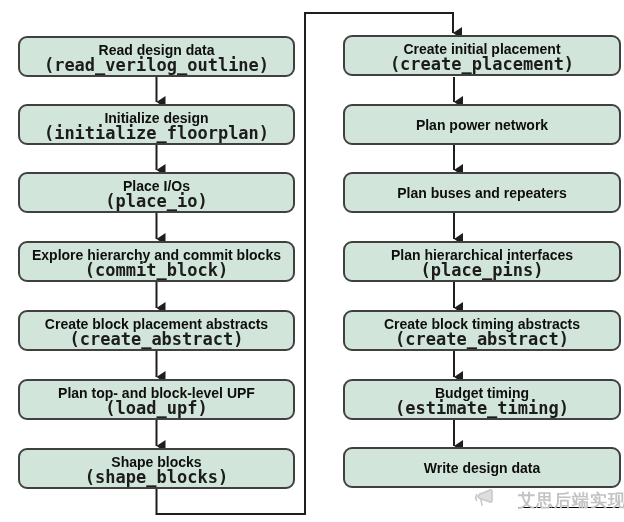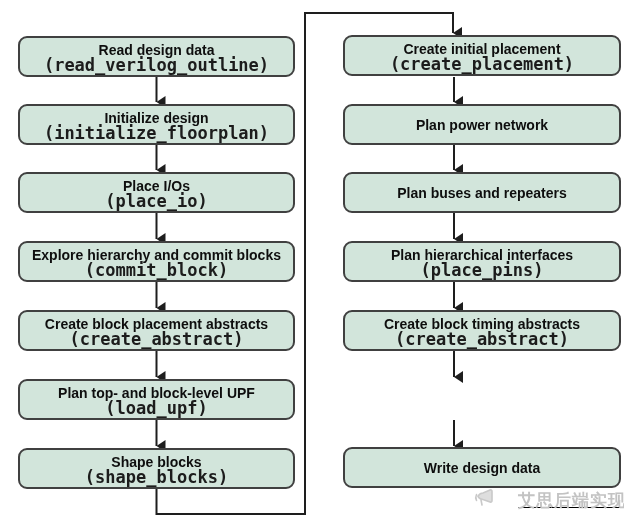--- a/index.html
+++ b/index.html
@@ -141,20 +141,24 @@
 
   </div>
   <div class="box col-right" style="top:241px">
     <div class="box-title">Plan hierarchical interfaces</div>
     <div class="box-cmd">(place_pins)</div>
   </div>
   <div class="box col-right" style="top:310px">
     <div class="box-title">Create block timing abstracts</div>
     <div class="box-cmd">(create_abstract)</div>
   </div>
+  <div class="box col-right" style="top:379px">
+    <div class="box-title">Budget timing</div>
+    <div class="box-cmd">(estimate_timing)</div>
+  </div>
   <div class="box col-right" style="top:447px">
     <div class="box-title">Write design data</div>
 
   </div>
 
   <div id="watermark">
     <span>
       <svg width="24" height="24" viewBox="0 0 24 24" xmlns="http://www.w3.org/2000/svg">
         <g fill="none" stroke="#c9c9c9" stroke-width="1.6" stroke-linecap="round">
           <path d="M4 10 q2 -3 5 -3 l7 -3 q2 -0.5 2 1.5 l0 9 q0 2 -2 1.5 l-7 -2.5 q-3 0 -5 -3 z" fill="#dedede" stroke="#c9c9c9"></path>

